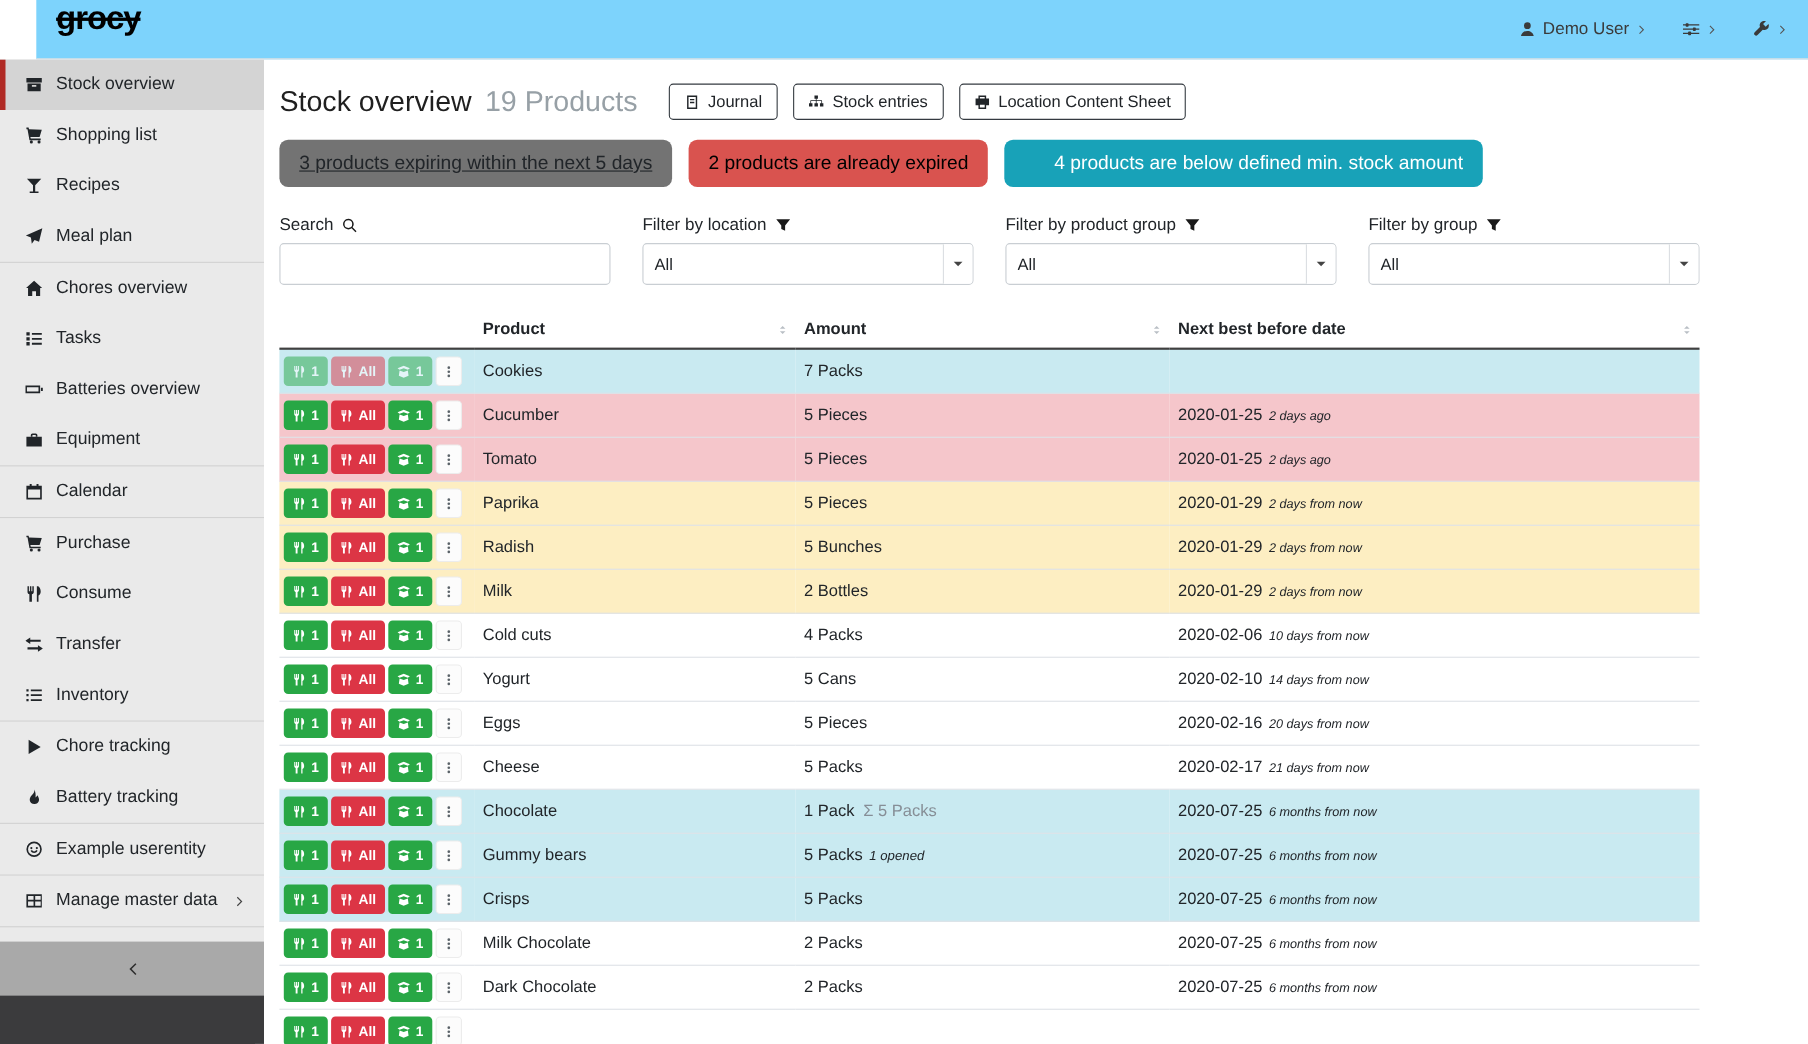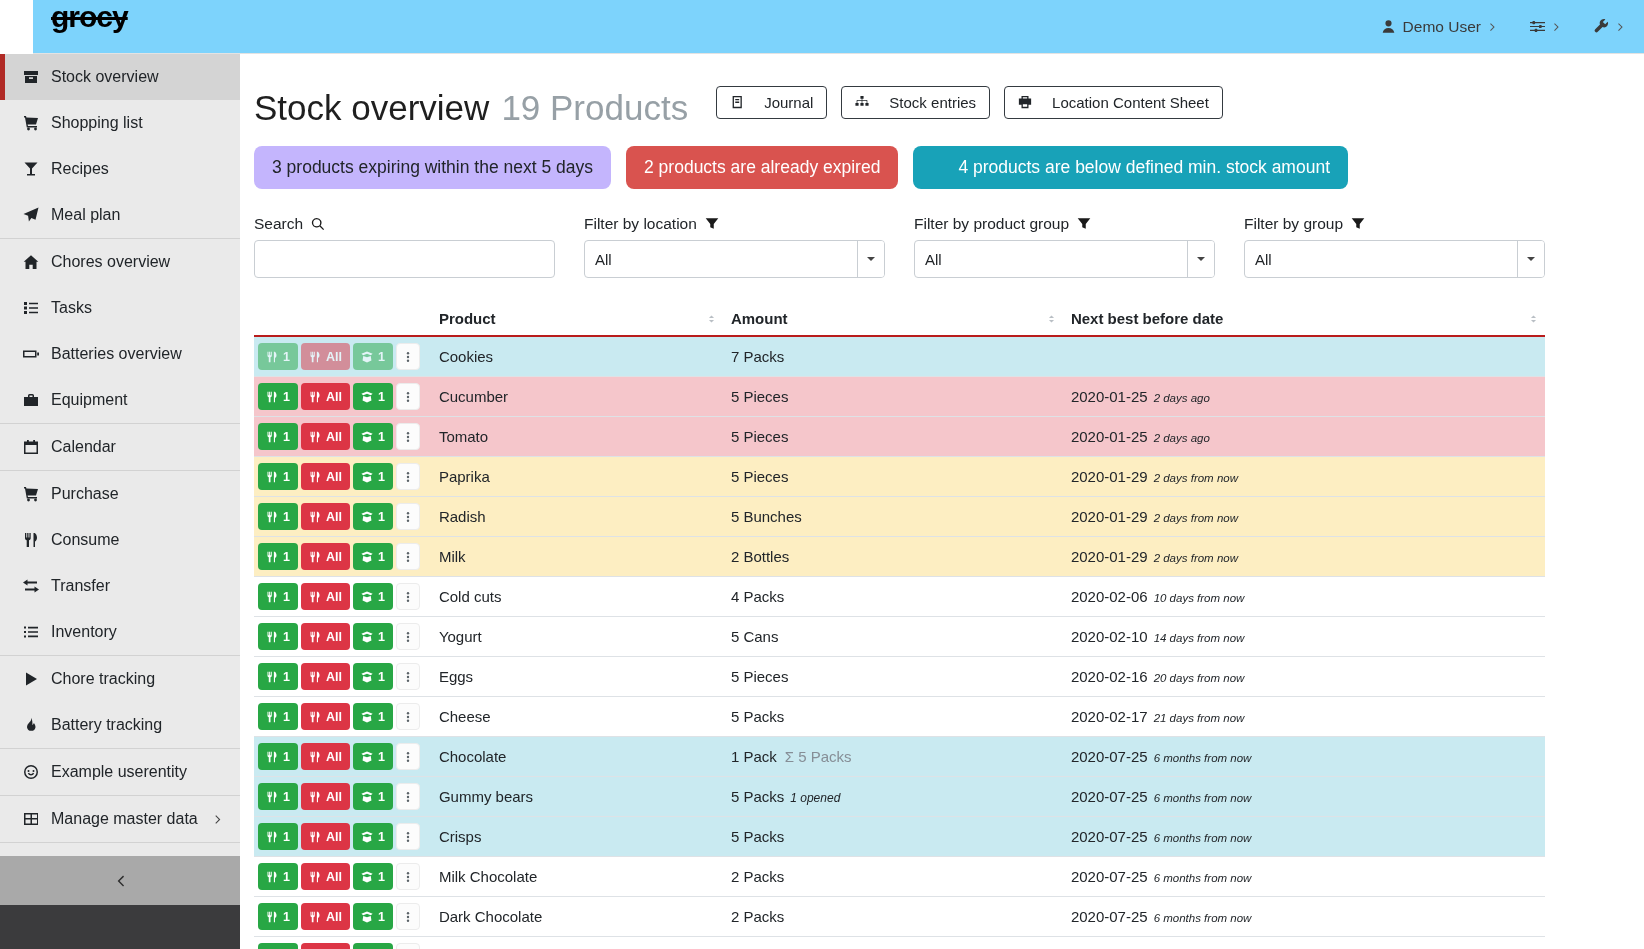--- a/index.html
+++ b/index.html
@@ -26,41 +26,41 @@
   .side-item .icon { width: 19px; font-size: 16px; }
   .side-item.active { background: #d4d4d4; }
   .side-item .chev { margin-left: auto; font-size: 11px; color: #444; }
   .side-divider { height: 1px; background: #d2d2d2; }
   .sidebar-collapse { position: absolute; left: 0; right: 0; bottom: 44px; height: 49px; background: #a9a9a9; display: flex; align-items: center; justify-content: center; color: #2e2e2e; font-size: 14px; cursor: pointer; }
   .sidebar-dark { position: absolute; left: 0; right: 0; bottom: 0; height: 44px; background: #3b3b3d; }
 
   
   .main { flex: 1; min-width: 0; padding: 22px 99px 0 14px; overflow: hidden; }
   .page-head { display: flex; align-items: center; }
-  h1.title { font-size: 35px; font-weight: 400; color: #1f1f1f; white-space: nowrap; margin-top: 12px; }
+  h1.title { font-size: 26px; font-weight: 400; color: #1f1f1f; white-space: nowrap; }
   .subtitle { color: #97a0a6; font-weight: 400; margin-left: 12px; }
   .head-btns { display: flex; gap: 14px; margin-left: 28px; }
-  .head-btn { display: inline-flex; align-items: center; gap: 20px; border: 1px solid #343a40; background: #fff; color: #212529; font-size: 15px; padding: 7px 13px; border-radius: 4px; cursor: pointer; white-space: nowrap; font-family: inherit; }
+  .head-btn { display: inline-flex; align-items: center; gap: 8px; border: 1px solid #343a40; background: #fff; color: #212529; font-size: 15px; padding: 7px 13px; border-radius: 4px; cursor: pointer; white-space: nowrap; font-family: inherit; }
   .head-btn .icon { font-size: 14px; }
 
   .alerts { display: flex; gap: 15px; margin-top: 18px; }
   .alert { padding: 11px 18px; border-radius: 8px; font-size: 17.5px; cursor: pointer; white-space: nowrap; }
 
   .filters { display: grid; grid-template-columns: repeat(4, 1fr); gap: 29px; margin-top: 26px; }
   .filter-label { display: flex; align-items: center; gap: 8px; font-size: 15.5px; margin-bottom: 7px; color: #212529; }
   .filter-label .icon { font-size: 14px; color: #1a1a1a; }
   .input, select { width: 100%; height: 38px; border: 1px solid #c9ced3; border-radius: 4px; font-size: 15px; padding: 0 10px; background: #fff; color: #212529; font-family: inherit; }
   .select-wrap { position: relative; }
   select { appearance: none; -webkit-appearance: none; }
   .select-arrow { position: absolute; right: 1px; top: 1px; bottom: 1px; width: 27px; border-left: 1px solid #c9ced3; display: flex; align-items: center; justify-content: center; pointer-events: none; background: #fff; border-radius: 0 3px 3px 0; }
   .select-arrow::after { content: ""; border: 4px solid transparent; border-top-color: #444; margin-top: 4px; }
 
   
   .stock-table { width: 100%; border-collapse: collapse; margin-top: 24px; font-size: 15px; }
-  .stock-table th { font-weight: bold; text-align: left; padding: 8px 28px 8px 8px; border-bottom: 2px solid #b91c1c; position: relative; white-space: nowrap; }
+  .stock-table th { font-weight: bold; text-align: left; padding: 8px 28px 8px 8px; border-bottom: 2px solid #404040; position: relative; white-space: nowrap; }
   .stock-table th .sort { position: absolute; right: 6px; top: 50%; transform: translateY(-50%); color: #b9bfc5; font-size: 11px; }
   .stock-table td { padding: 6px 8px; border-top: 1px solid #dee2e6; vertical-align: middle; }
   .th-actions { width: 176px; }
   .th-product { width: 292px; }
   .th-amount { width: 340px; }
   td.actions { white-space: nowrap; padding-left: 4px; }
   .btn { display: inline-flex; align-items: center; gap: 5px; height: 27px; padding: 0 8px; border: none; border-radius: 4px; color: #fff; font-size: 12.5px; font-weight: bold; cursor: pointer; margin-right: 3px; vertical-align: middle; font-family: inherit; }
   .btn .icon { font-size: 12px; }
   .btn.green { background: #28a745; }
   .btn.red { background: #dc3545; }
@@ -314,22 +314,22 @@
                 <svg viewBox="0 0 16 16" width="1em" height="1em" fill="currentColor" aria-hidden="true">
                   <path fill-rule="evenodd" d="M4 1h8v3h3v7h-3v4H4v-4H1V4h3zm1.5 1.5V4h5V2.5zm0 8v3h5v-3z"></path>
                 </svg>
               </span>
             <span>Location Content Sheet</span>
           </button>
         </div>
       </div>
 
       <div class="alerts">
-        <div class="alert" style="background: #c4b5fd; color: rgb(33, 37, 41);">3 products expiring within the next 5 days</div>
-        <div class="alert" style="background: rgb(217, 83, 79); color: #ffffff;">2 products are already expired</div>
+        <div class="alert" style="background: #737373; color: rgb(33, 37, 41); text-decoration: underline;">3 products expiring within the next 5 days</div>
+        <div class="alert" style="background: rgb(217, 83, 79); color: #000000;">2 products are already expired</div>
         <div class="alert" style="background: rgb(24, 162, 184); color: rgb(255, 255, 255); padding-left: 45px;">4 products are below defined min. stock amount</div>
       </div>
 
       <div class="filters">
         <div class="filter">
           <div class="filter-label">
             <span>Search</span>
             <span class="icon">
                 <svg viewBox="0 0 16 16" width="1em" height="1em" fill="currentColor" aria-hidden="true">
                   <path fill-rule="evenodd" d="M6.5 1a5.5 5.5 0 0 1 4.38 8.83l4.1 4.1-1.06 1.06-4.1-4.1A5.5 5.5 0 1 1 6.5 1zm0 1.5a4 4 0 1 0 0 8 4 4 0 0 0 0-8z"></path>

